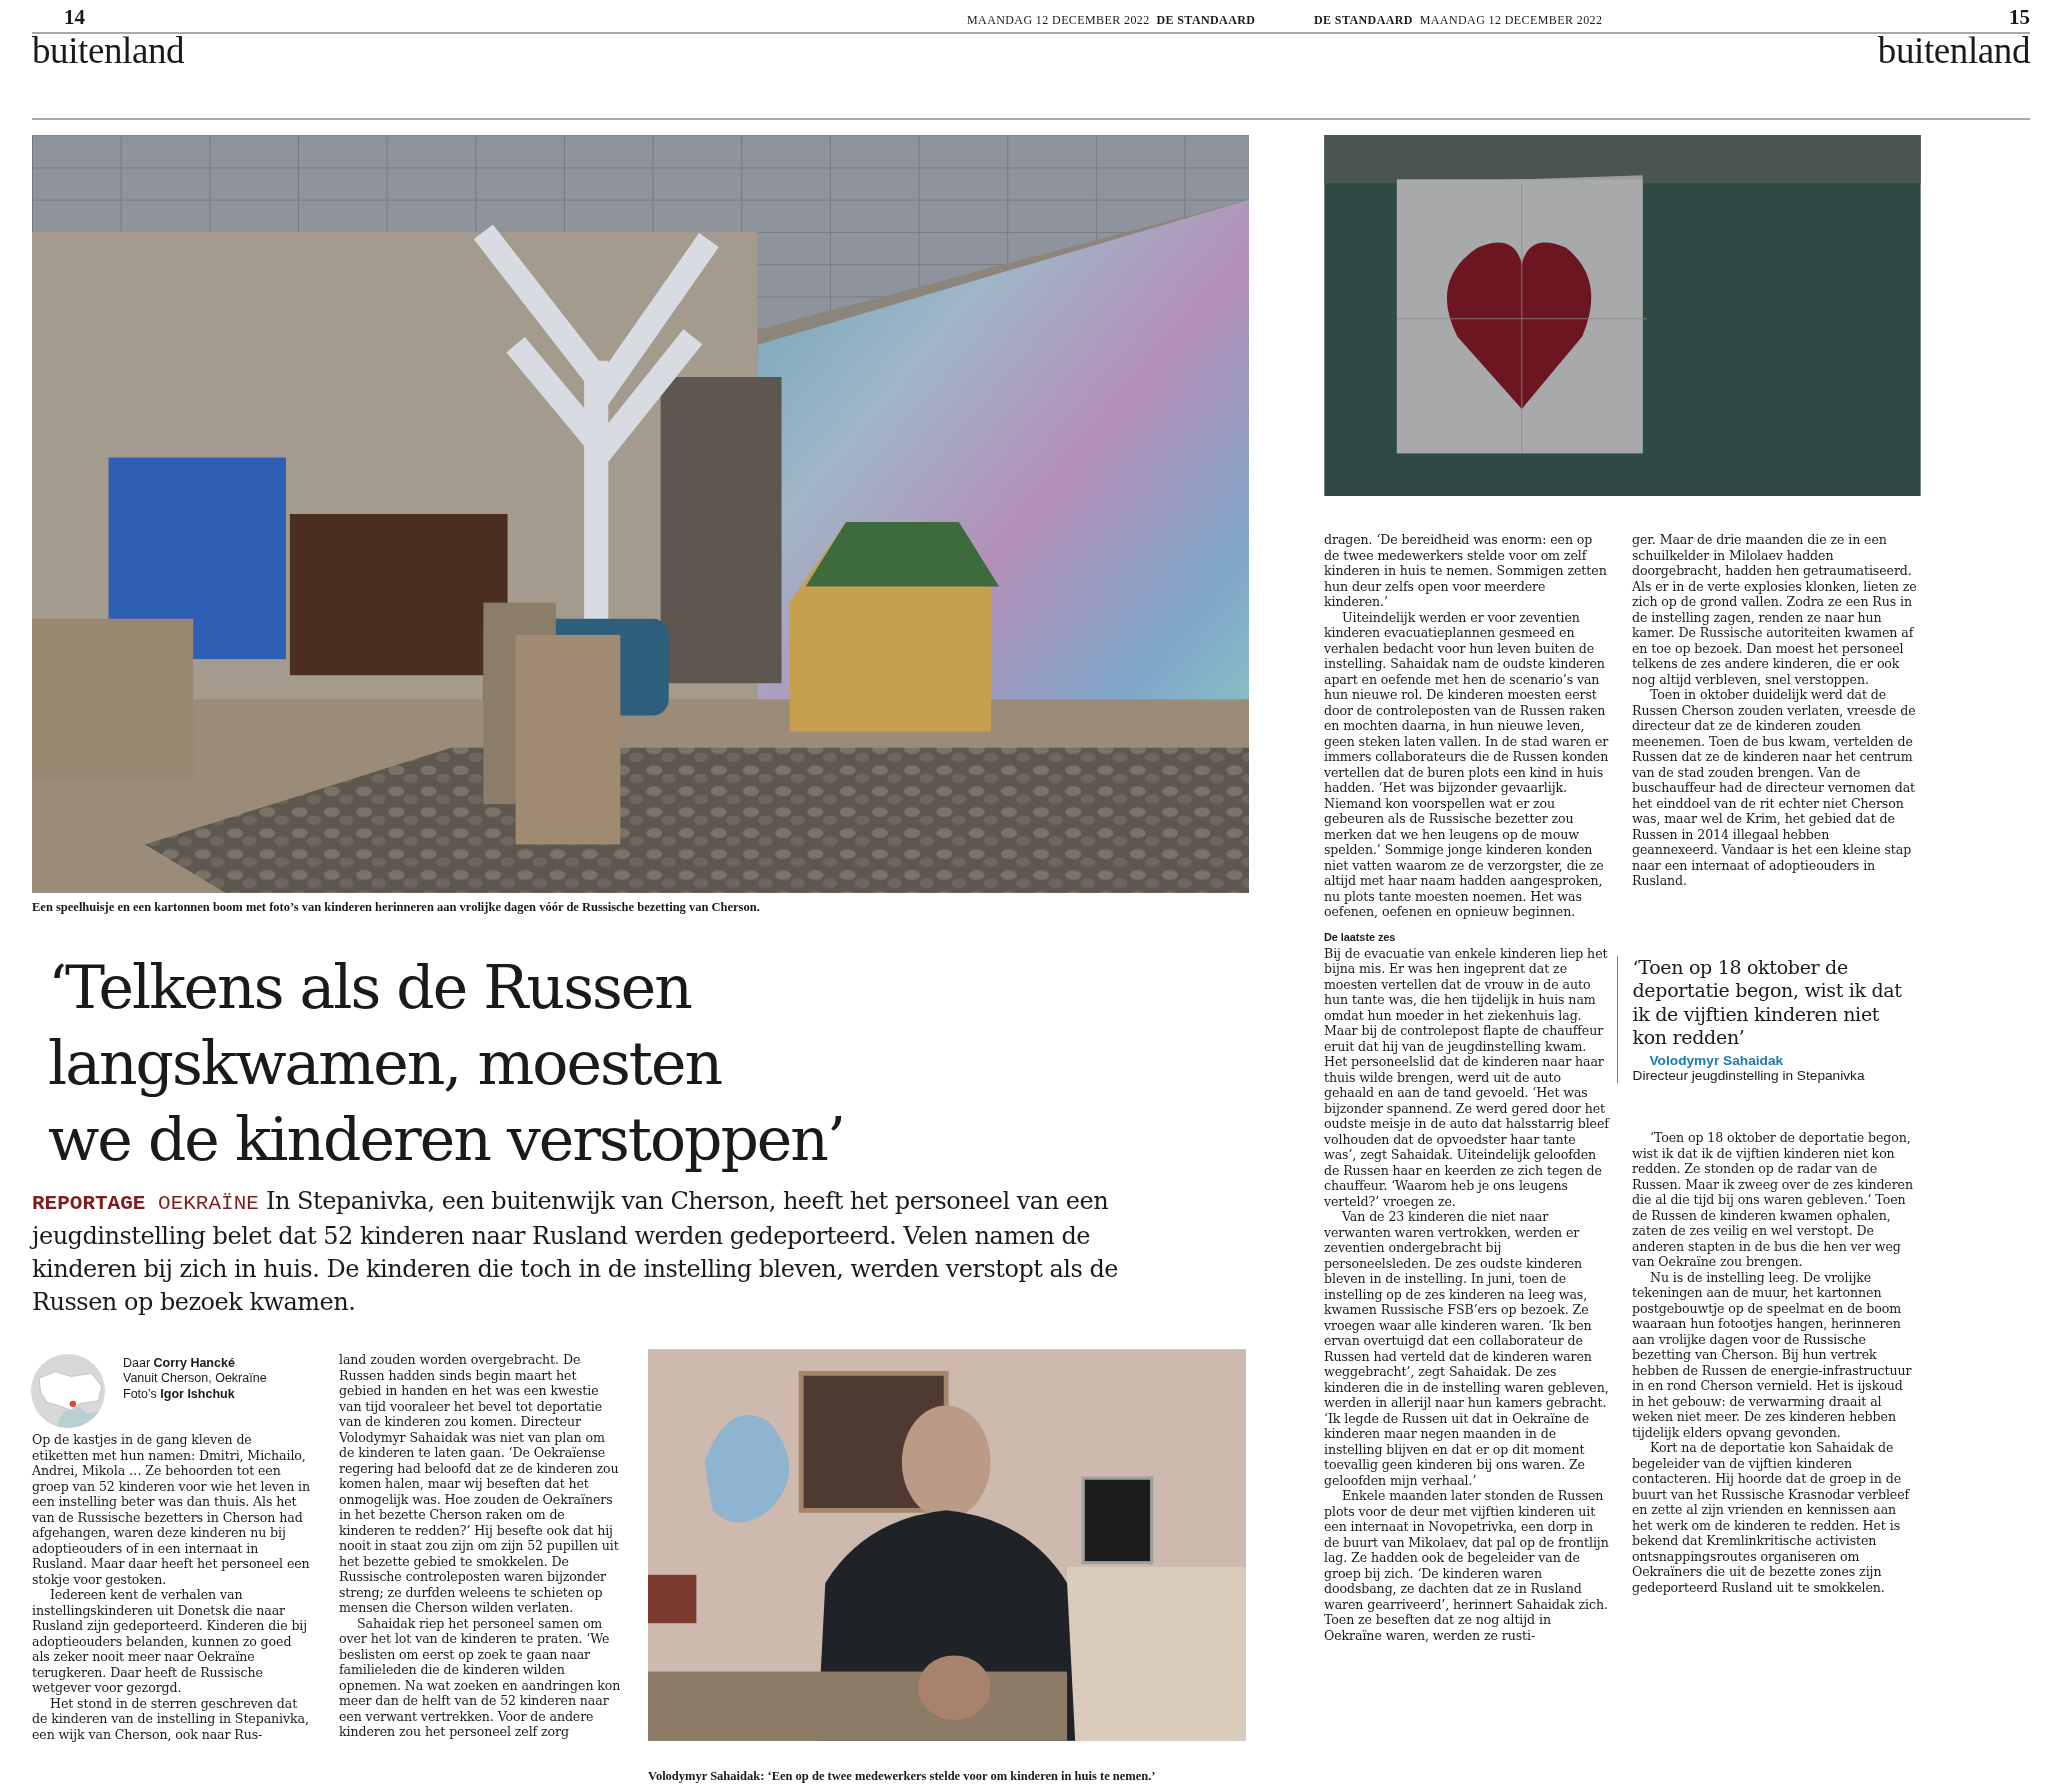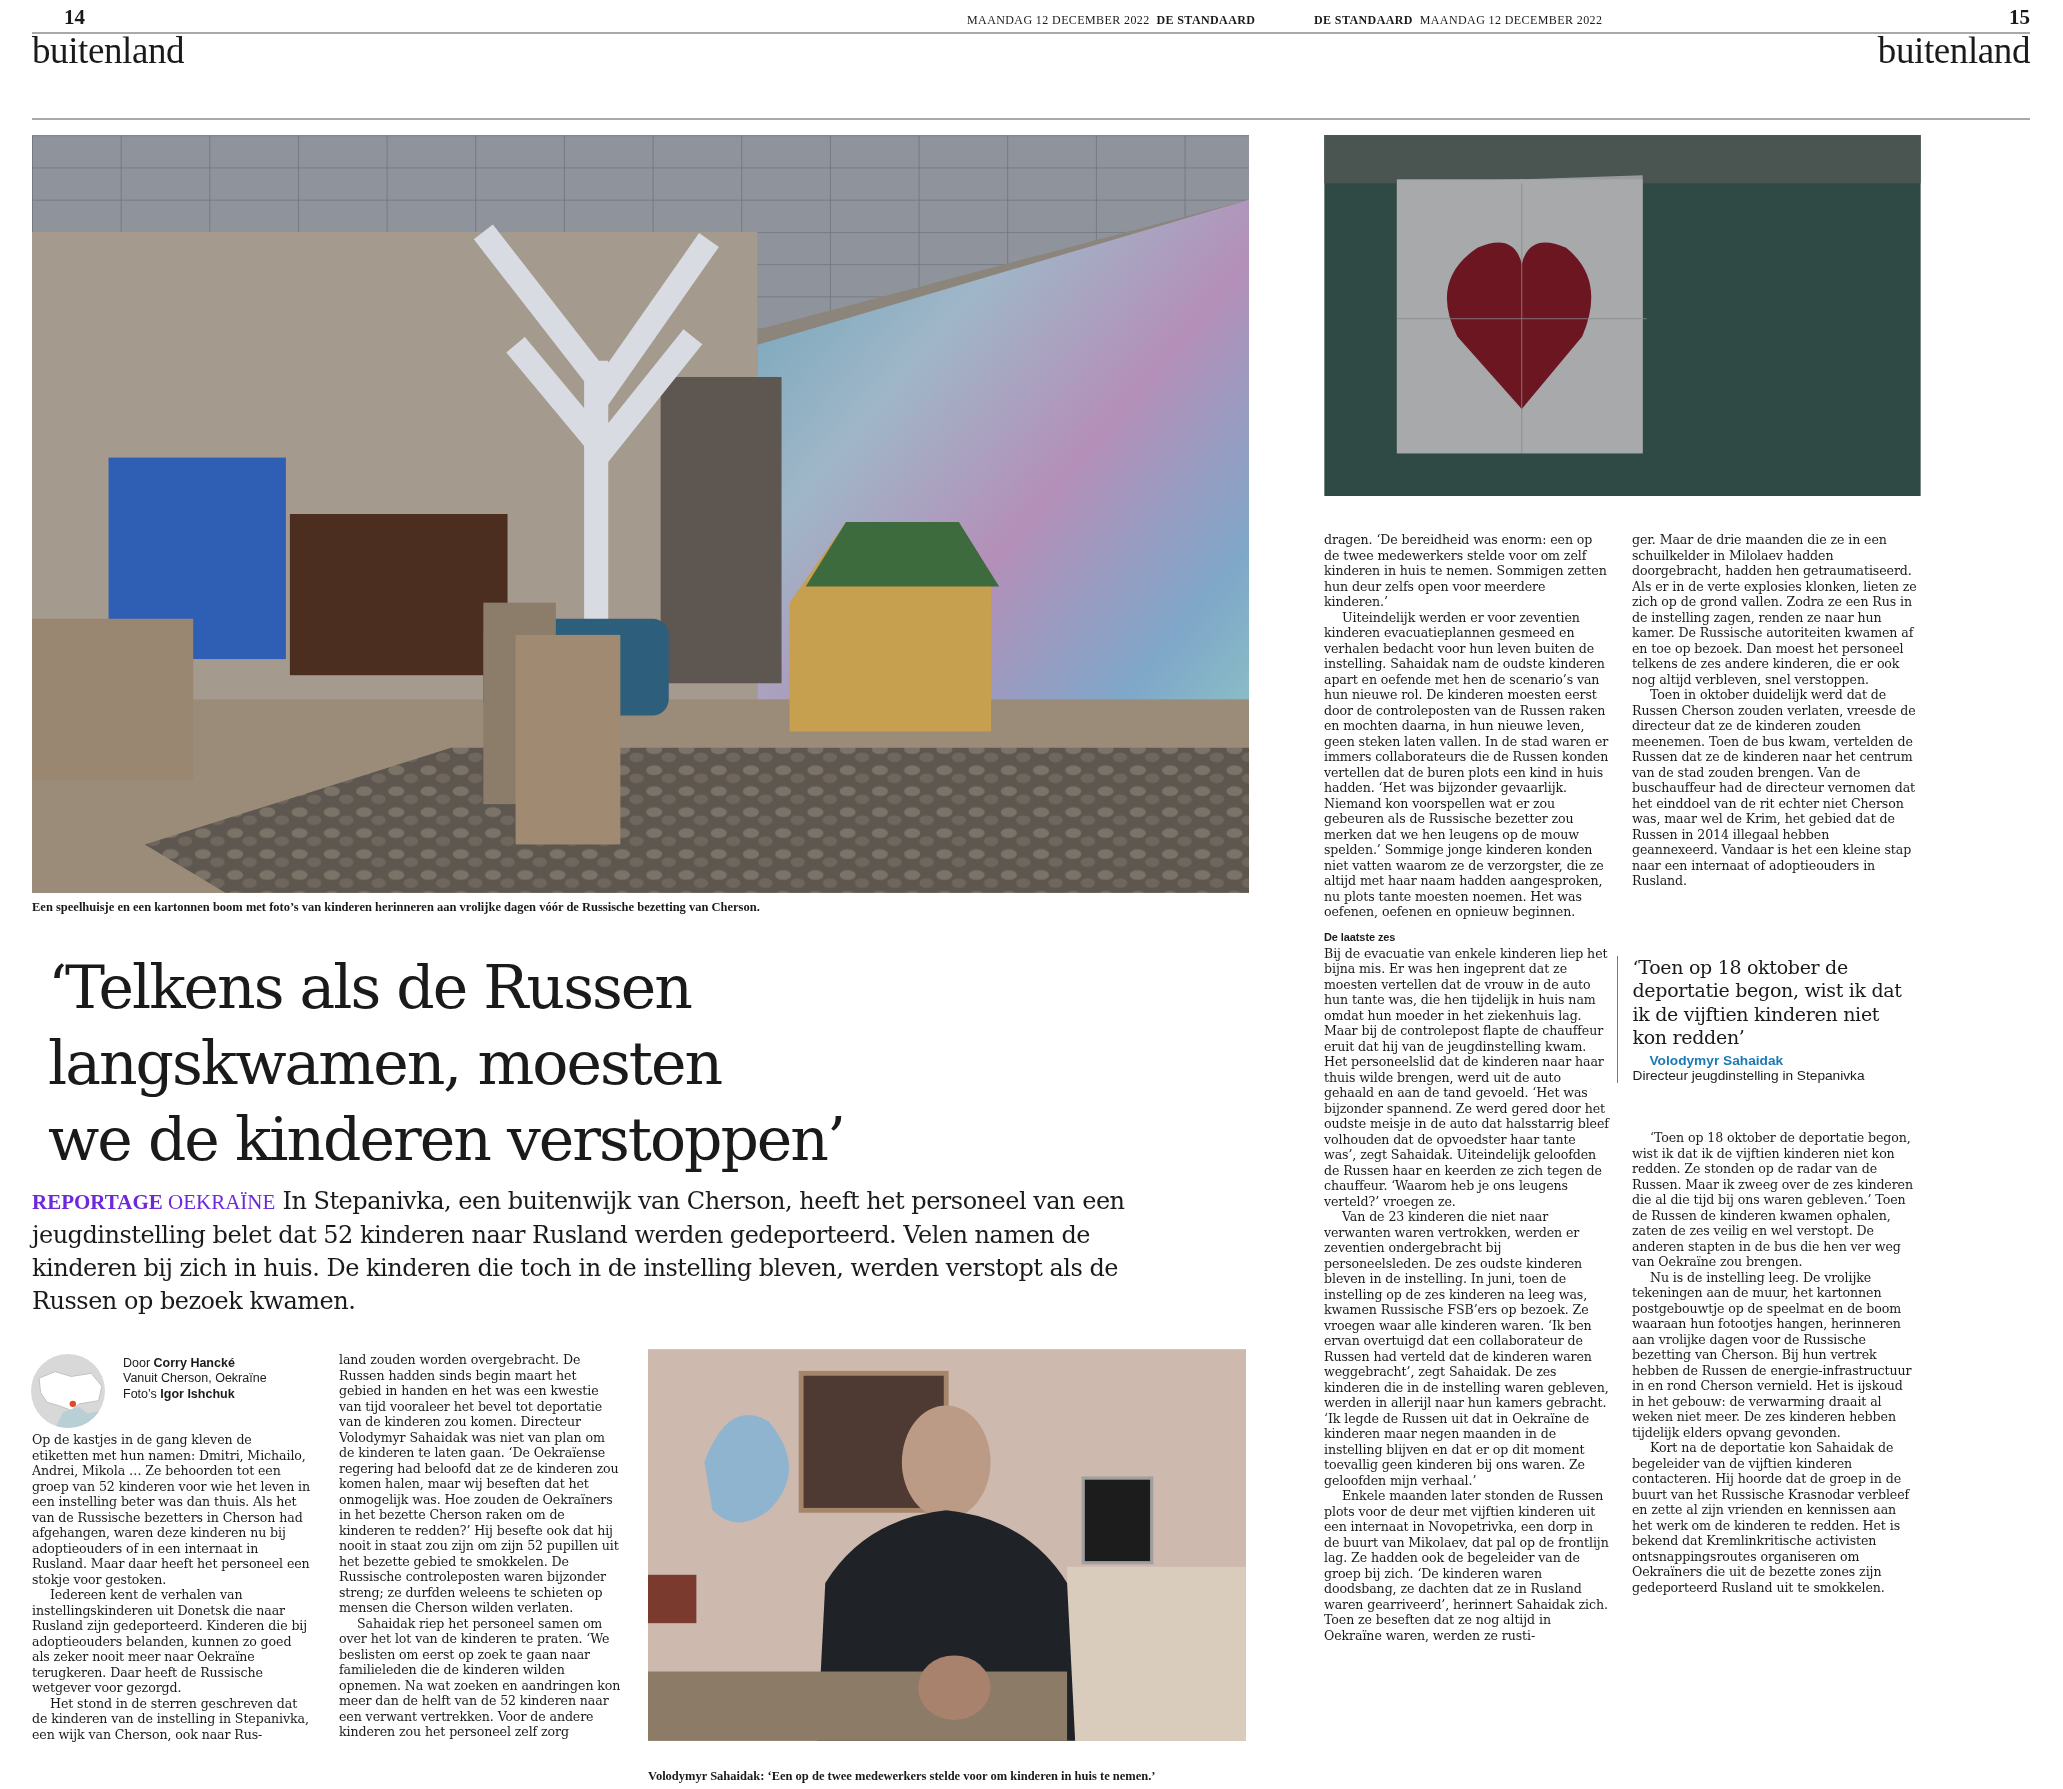--- a/index.html
+++ b/index.html
@@ -7,21 +7,21 @@
   .abs{position:absolute;}
   .folio{font-family:"Liberation Serif",serif;font-size:21px;font-weight:bold;top:4.8px;}
   .dateline{font-family:"Liberation Serif",serif;font-size:12px;letter-spacing:0.4px;top:13px;white-space:nowrap;}
   .dateline b{font-weight:bold;}
   .rule{height:2.4px;background:#a9a9a9;}
   .section{font-family:"Liberation Serif",serif;font-size:37px;top:29px;letter-spacing:-0.4px;}
   .photo{overflow:hidden;}
   .caption{font-family:"Liberation Serif",serif;font-weight:bold;font-size:12.5px;white-space:nowrap;}
   .headline{font-family:"DejaVu Serif",serif;font-size:60px;line-height:76px;letter-spacing:-2px;font-weight:normal;}
   .intro{font-family:"DejaVu Serif",serif;font-size:24px;line-height:33px;letter-spacing:-0.5px;}
-  .kicker{font-family:Liberation Serif, serif;color:#6d28d9;font-size:21px;letter-spacing:0;}
+  .kicker{font-family:Liberation Mono, monospace;color:#7f1d1d;font-size:21px;letter-spacing:0;}
   .kicker b{font-weight:bold;}
   .col{font-family:"DejaVu Serif",serif;font-size:12.6px;line-height:15.5px;letter-spacing:-0.1px;}
   .col p{margin:0;text-indent:18px;}
   .col p.first{text-indent:0;}
   .col h3{font-family:Liberation Sans, sans-serif;font-size:11px;font-weight:bold;margin:8px 0 0 0;line-height:18px;}
   .byline{font-family:"Liberation Sans",sans-serif;font-size:12.5px;line-height:15.3px;}
   .quote{border-left:1.6px solid #7a7a7a;padding-left:14.5px;}
   .quote .qt{font-family:"DejaVu Serif",serif;font-size:19px;line-height:23.4px;letter-spacing:-0.3px;}
   .quote .qn{font-family:"Liberation Sans",sans-serif;font-weight:bold;color:#1b7ab4;font-size:13.7px;margin-top:3.2px;margin-left:17px;}
   .quote .qr{font-family:"Liberation Sans",sans-serif;font-size:13.7px;}
@@ -97,21 +97,21 @@
 
 <div class="abs" style="left:31px;top:1354px;width:74px;height:74px;border-radius:50%;overflow:hidden;">
   <svg width="74" height="74" viewBox="0 0 92 92">
     <rect width="92" height="92" fill="#d8d8d8"></rect>
     <path d="M10 30 L30 22 L50 28 L75 24 L88 40 L84 58 L60 62 L50 70 L34 64 L20 60 L12 48 Z" fill="#ffffff" stroke="#b9b9b9" stroke-width="1"></path>
     <path d="M30 92 L40 72 L60 66 L70 74 L92 70 L92 92 Z" fill="#b8cfd6"></path>
     <circle cx="52" cy="62" r="4" fill="#e0472b"></circle>
   </svg>
 </div>
 <div class="abs byline" style="left:123px;top:1356px;">
-  <div><span>Door</span> <b>Corry Hancké</b></div>
+  <div><span>Daar</span> <b>Corry Hancké</b></div>
   <div>Vanuit Cherson, Oekraïne</div>
   <div><span>Foto’s</span> <b>Igor Ishchuk</b></div>
 </div>
 
 <div class="abs col" style="left:32px;top:1432px;width:278px;">
   <p class="first">Op de kastjes in de gang kleven de etiketten met hun namen: Dmitri, Michailo, Andrei, Mikola … Ze behoorden tot een groep van 52 kinderen voor wie het leven in een instelling beter was dan thuis. Als het van de Russische bezetters in Cherson had afgehangen, waren deze kinderen nu bij adoptieouders of in een internaat in Rusland. Maar daar heeft het personeel een stokje voor gestoken.</p>
   <p>Iedereen kent de verhalen van instellingskinderen uit Donetsk die naar Rusland zijn gedeporteerd. Kinderen die bij adoptieouders belanden, kunnen zo goed als zeker nooit meer naar Oekraïne terugkeren. Daar heeft de Russische wetgever voor gezorgd.</p>
   <p>Het stond in de sterren geschreven dat de kinderen van de instelling in Stepanivka, een wijk van Cherson, ook naar Rus-</p>
 </div>
 

